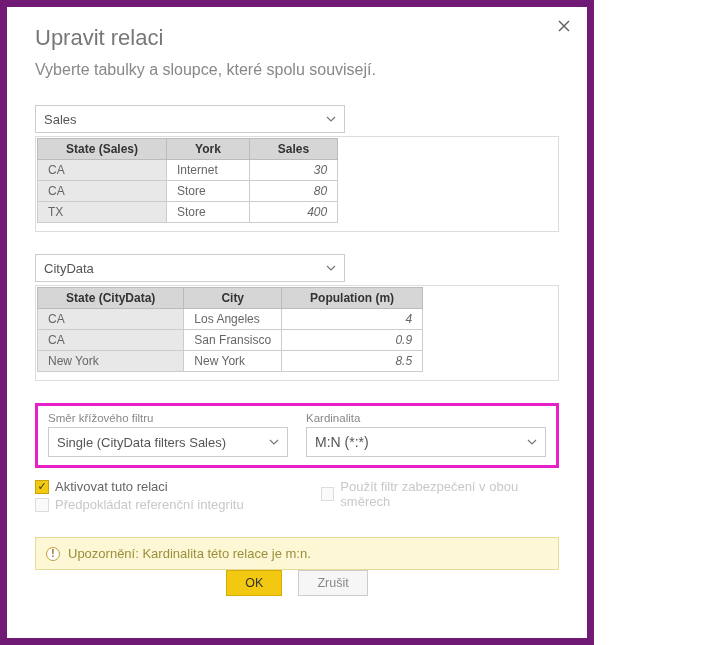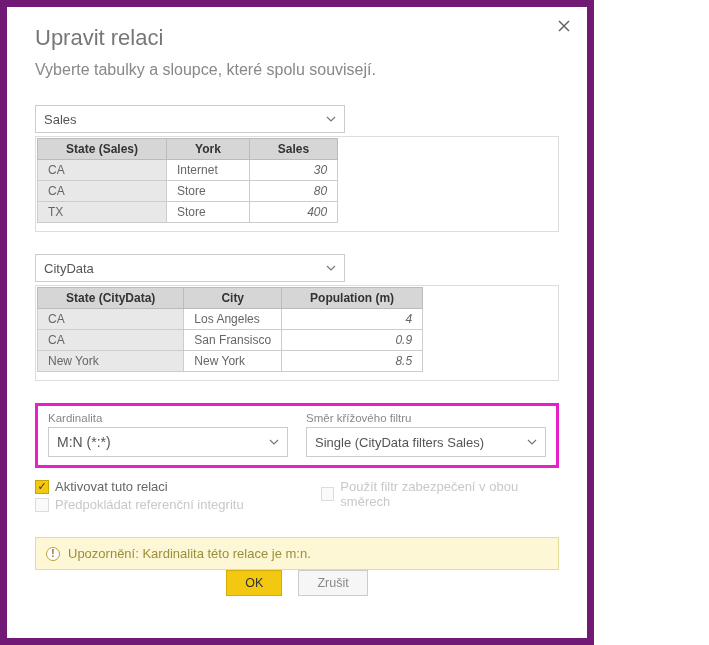--- a/index.html
+++ b/index.html
@@ -265,42 +265,42 @@
           <tr>
             <td class="hl">New York</td>
             <td>New York</td>
             <td class="num">8.5</td>
           </tr>
         </tbody>
       </table>
     </div>
 
     <div class="highlight-row">
+      <div class="field-col">
+        <div class="field-label">Směr křížového filtru</div>
+        <div class="combo small">
+          <span>Single (CityData filters Sales)</span>
+          <span class="chev">
+            <svg width="10" height="6" viewBox="0 0 10 6">
+                <path d="M1 1 L5 5 L9 1" stroke="#777" stroke-width="1.2" fill="none"></path>
+              </svg>
+          </span>
+        </div>
+      </div>
       <div class="field-col">
         <div class="field-label">Kardinalita</div>
         <div class="combo">
           <span>M:N (*:*)</span>
           <span class="chev">
             <svg width="10" height="6" viewBox="0 0 10 6">
                 <path d="M1 1 L5 5 L9 1" stroke="#777" stroke-width="1.2" fill="none"></path>
               </svg>
           </span>
         </div>
       </div>
-      <div class="field-col">
-        <div class="field-label">Směr křížového filtru</div>
-        <div class="combo small">
-          <span>Single (CityData filters Sales)</span>
-          <span class="chev">
-            <svg width="10" height="6" viewBox="0 0 10 6">
-                <path d="M1 1 L5 5 L9 1" stroke="#777" stroke-width="1.2" fill="none"></path>
-              </svg>
-          </span>
-        </div>
-      </div>
     </div>
 
     <div class="checks">
       <div class="check-col">
         <div class="check">
           <span class="cbox checked">✓</span>
           <span>Aktivovat tuto relaci</span>
         </div>
         <div class="check disabled">
           <span class="cbox disabled"></span>

